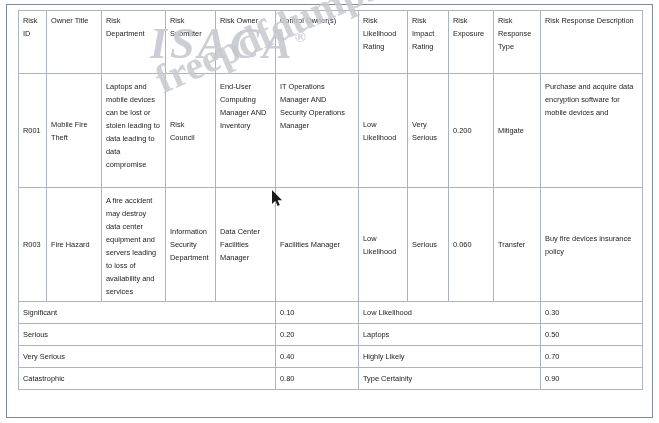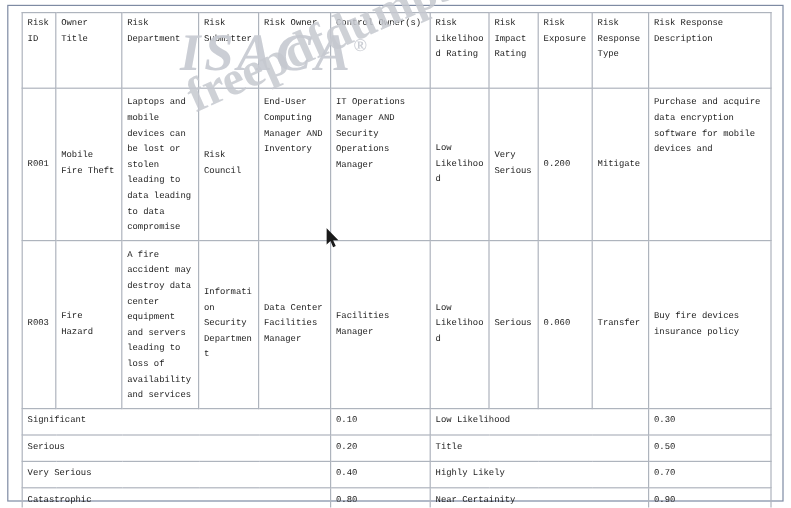--- a/index.html
+++ b/index.html
@@ -47,21 +47,20 @@
     border: 1px solid #aeb4bd;
     vertical-align: top;
     padding: 3px 4px 3px 4px;
     font-size: 7.4px;
     line-height: 13px;
     color: #1b1b1b;
     font-weight: normal;
     text-align: left;
     word-wrap: break-word;
     background: transparent;
-    font-family: Liberation Mono, monospace;
   }
   table.risk-table thead td {
     vertical-align: top;
     height: 56px;
   }
   tr.risk-row td {
     height: 104px;
     vertical-align: middle;
   }
   tr.risk-row td.tall-text {
@@ -189,33 +188,33 @@
         </tr>
         <tr class="legend-row">
           <td colspan="5">Significant</td>
           <td colspan="1">0.10</td>
           <td colspan="4">Low Likelihood</td>
           <td colspan="1">0.30</td>
         </tr>
         <tr class="legend-row">
           <td colspan="5">Serious</td>
           <td colspan="1">0.20</td>
-          <td colspan="4">Title</td>
+          <td colspan="4">Laptops</td>
           <td colspan="1">0.50</td>
         </tr>
         <tr class="legend-row">
           <td colspan="5">Very Serious</td>
           <td colspan="1">0.40</td>
           <td colspan="4">Highly Likely</td>
           <td colspan="1">0.70</td>
         </tr>
         <tr class="legend-row">
           <td colspan="5">Catastrophic</td>
           <td colspan="1">0.80</td>
-          <td colspan="4">Near Certainity</td>
+          <td colspan="4">Type Certainity</td>
           <td colspan="1">0.90</td>
         </tr>
       </tbody>
     </table>
   </div>
 
   <div class="wm-isaca">
     <span>ISACA</span><span class="reg">®</span>
   </div>
 

